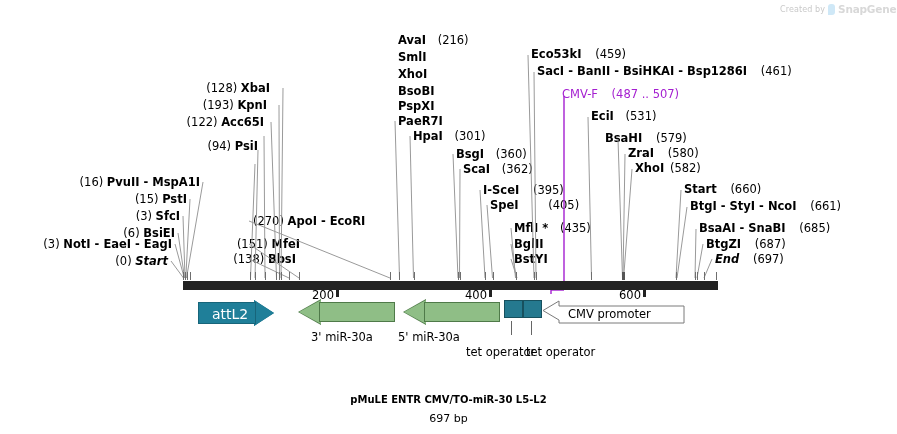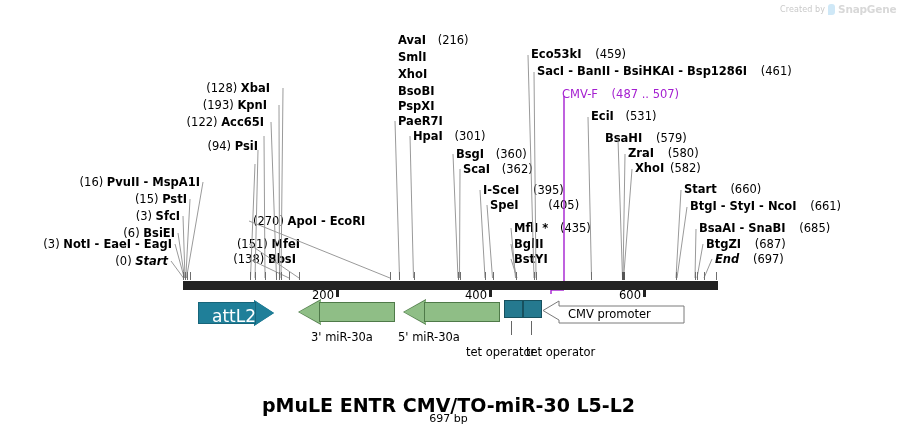--- a/index.html
+++ b/index.html
@@ -46,41 +46,41 @@
   .feat{position:absolute;}
   .arrowR{position:relative;height:22px;}
   .arrowR .body{position:absolute;left:0;top:0;height:22px;background:#1f7f99;
       border:1px solid #17657a;box-sizing:border-box;}
   .arrowR .head{position:absolute;top:-2px;width:0;height:0;
       border-top:13px solid transparent;border-bottom:13px solid transparent;
       border-left:20px solid #1f7f99;}
   .arrowR .headb{position:absolute;top:-2px;width:0;height:0;
       border-top:13px solid transparent;border-bottom:13px solid transparent;
       border-left:20px solid #17657a;}
-  .feat-text{position:absolute;color:#fff;font-size:17px;top:4px;}
+  .feat-text{position:absolute;color:#fff;font-size:14px;top:4px;}
 
   .arrowL{position:absolute;height:24px;}
   .arrowL .gbody{position:absolute;right:0;top:2px;height:20px;background:#8fbe86;
       border:1px solid #4f7a49;box-sizing:border-box;}
   .arrowL .ghead{position:absolute;left:0;top:0;width:0;height:0;
       border-top:12px solid transparent;border-bottom:12px solid transparent;
       border-right:22px solid #8fbe86;}
   .arrowL .gheadb{position:absolute;left:-1px;top:-1px;width:0;height:0;
       border-top:13px solid transparent;border-bottom:13px solid transparent;
       border-right:23px solid #4f7a49;}
 
   .tetbox{position:absolute;top:300px;width:19px;height:18px;background:#25798f;
       border:1px solid #17505e;box-sizing:border-box;}
 
   .featlabel{position:absolute;font-size:11.5px;color:#000;white-space:nowrap;}
   .featstem{position:absolute;width:1px;background:#666;}
 
   
   .title{position:absolute;left:0;top:394px;width:897px;text-align:center;
-     font-size:19px;font-weight:bold;}
+     font-size:10px;font-weight:bold;}
   .subtitle{position:absolute;left:0;top:412px;width:897px;text-align:center;
      font-size:11px;color:#000;}
 </style>
 </head>
 <body>
 
 <div id="map">
 
   <div class="wm">
     <span class="wm-txt">Created by</span>

